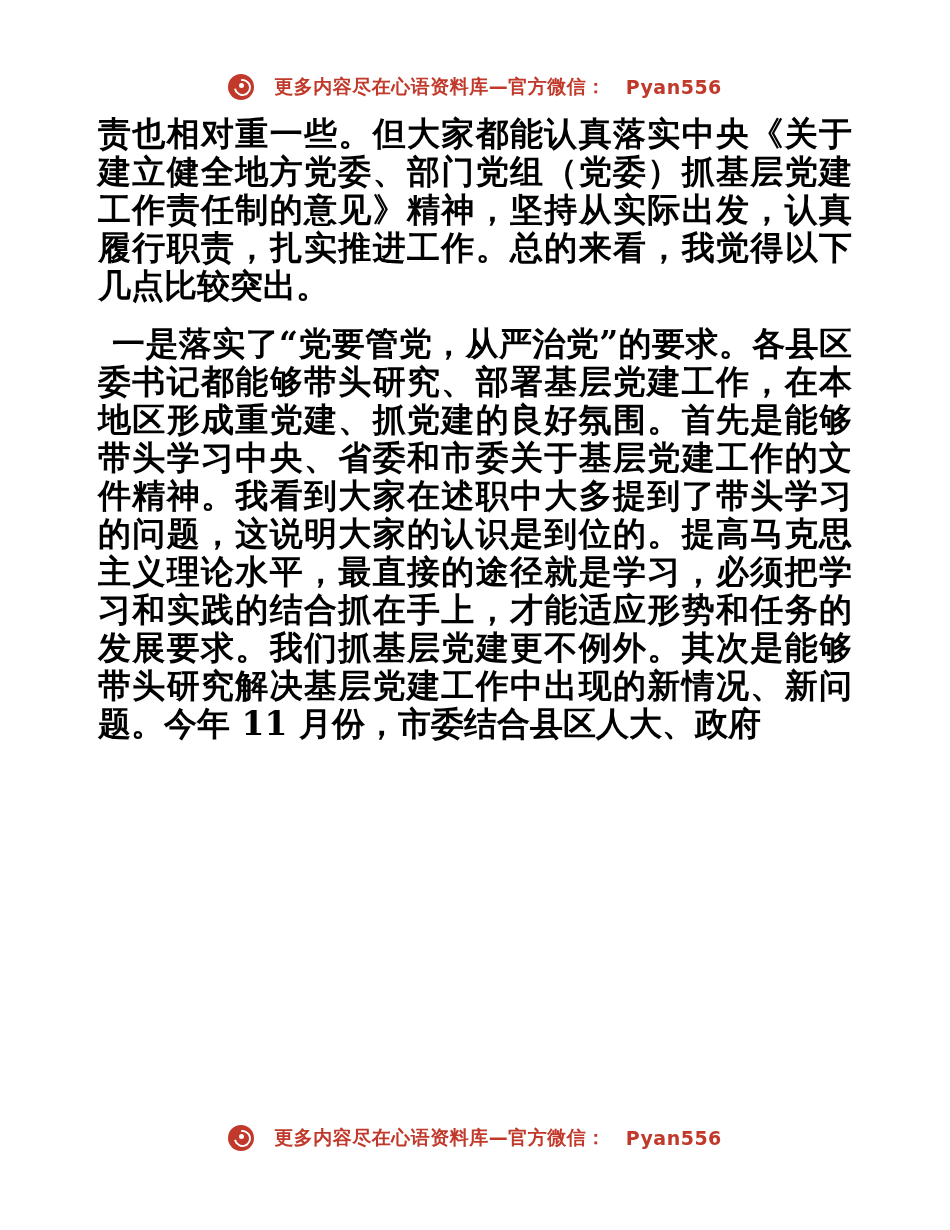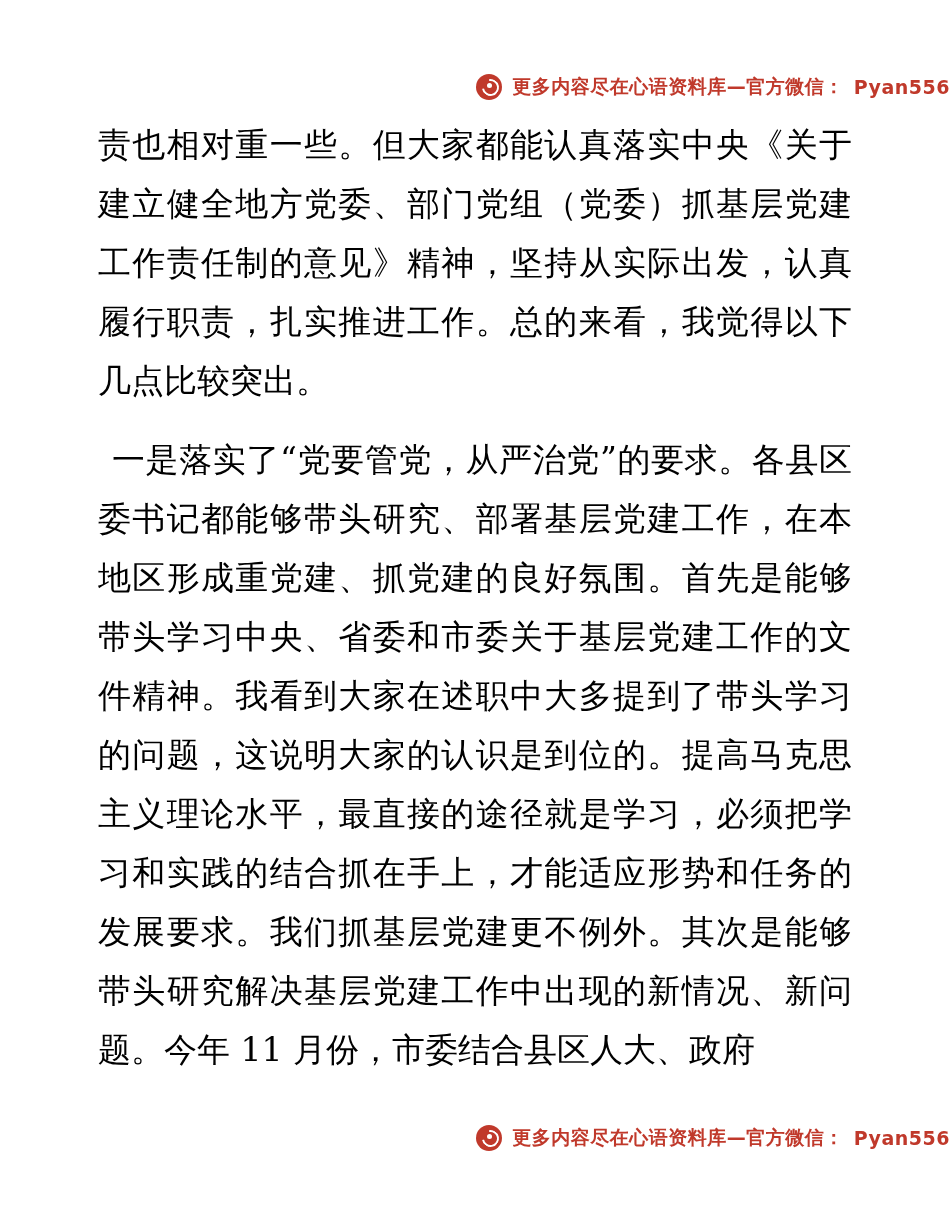--- a/index.html
+++ b/index.html
@@ -18,22 +18,22 @@
     width: 950px;
     height: 1230px;
     box-sizing: border-box;
     padding: 0 98px;
   }
 
   
   .watermark {
     display: flex;
     align-items: center;
-    justify-content: flex-end;
-    gap: 10px;
+    justify-content: center;
+    gap: 20px;
     width: 100%;
     color: #c0392b;
     font-family: "DejaVu Sans", "Liberation Sans", sans-serif;
     font-weight: bold;
     font-size: 19px;
     letter-spacing: 0.5px;
     white-space: nowrap;
   }
   .watermark.top { position: absolute; top: 74px; left: 0; }
   .watermark.bottom { position: absolute; top: 1125px; left: 0; }
@@ -75,26 +75,27 @@
   
   .content {
     position: absolute;
     top: 115px;
     left: 98px;
     width: 754px;
   }
   .para {
     margin: 0 0 20px 0;
     font-size: 33px;
-    line-height: 59px;
+    line-height: 38px;
     color: #000000;
     text-align: justify;
     text-justify: inter-ideograph;
     letter-spacing: 0px;
     font-family: "DejaVu Serif", "Liberation Serif", serif;
+    font-weight: bold;
   }
   .para.indent { text-indent: 14px; }
   .para:last-child { margin-bottom: 0; }
 </style>
 </head>
 <body>
 
 <div class="page">
 
   <div class="watermark top">

